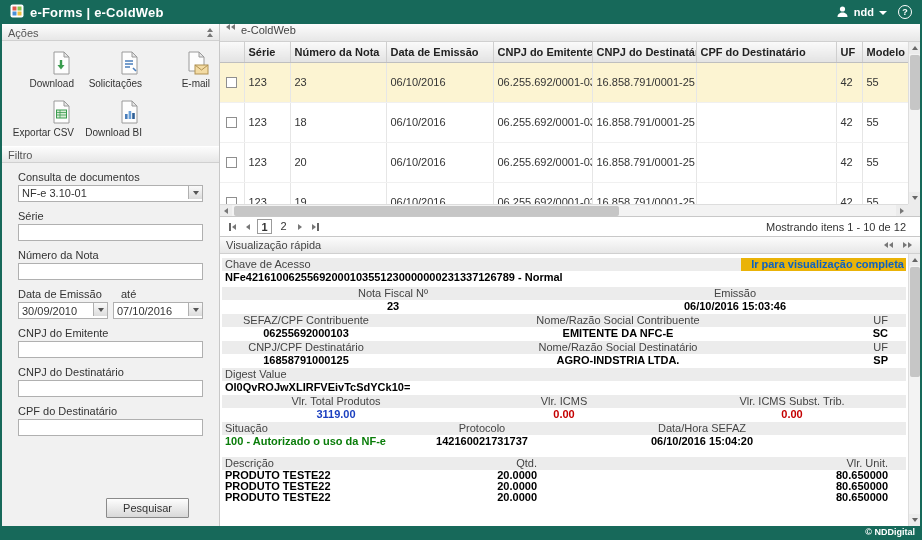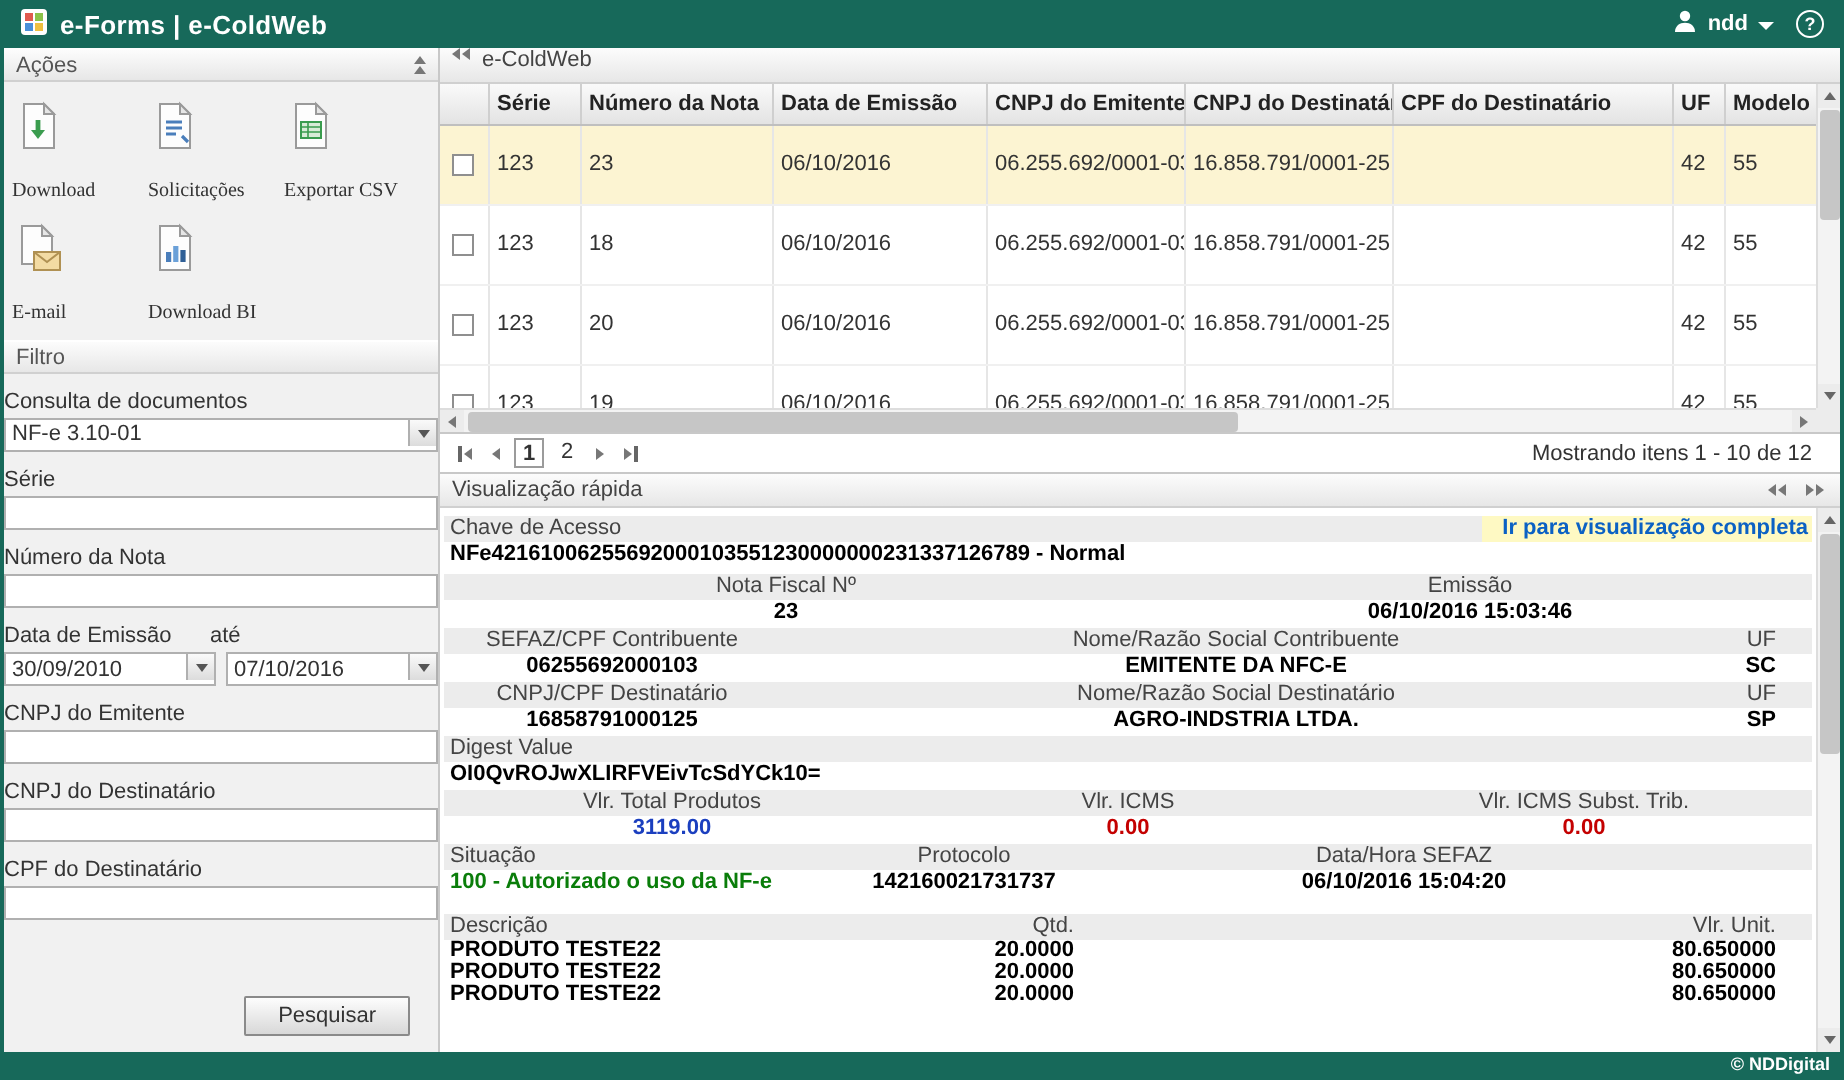--- a/index.html
+++ b/index.html
@@ -17,24 +17,24 @@
   
   .content { display:flex; height:502px; }
 
   
   .sidebar { width:218px; background:#f1f1f1; border-right:1px solid #c8c8c8; display:flex; flex-direction:column; }
   .panel-header { height:17px; padding:0 6px; background:linear-gradient(#fcfcfc,#e7e7e7); border-top:1px solid #fff; border-bottom:1px solid #d0d0d0; color:#555; display:flex; justify-content:space-between; align-items:center; flex:0 0 auto; }
   .chev-up-pair { display:flex; flex-direction:column; gap:1px; cursor:pointer; }
   .tu { width:0;height:0;border:3px solid transparent;border-bottom:4px solid #777;border-top:none; }
 
   .actions { display:flex; flex-wrap:wrap; padding:5px 2px 2px 4px; }
-  .action-btn { width:68px; display:flex; flex-direction:column; align-items:flex-start; gap:14px; font-size:10px; color:#333; padding:4px 0 6px; cursor:pointer; text-align:center;font-family:Liberation Serif, serif; }
+  .action-btn { width:68px; display:flex; flex-direction:column; align-items:flex-end; gap:2px; font-size:10px; color:#333; padding:4px 0 6px; cursor:pointer; text-align:center; }
   .action-btn svg { display:block; }
 
-  .filter { padding:0 0; flex:1; display:flex; flex-direction:column; }
+  .filter { padding:0 16px; flex:1; display:flex; flex-direction:column; }
   .f-label { margin:8px 0 2px; color:#333; }
   .txt { width:100%; height:17px; border:1px solid #b0b0b0; padding:0 3px; font:11px "Liberation Sans","DejaVu Sans",sans-serif; background:#fff; color:#333; }
   .combo { position:relative; }
   .combo-display { width:100%; height:17px; border:1px solid #b0b0b0; background:#fff; padding:1px 16px 0 3px; overflow:hidden; white-space:nowrap; cursor:pointer; }
   .dd-btn { position:absolute; right:1px; top:1px; width:14px; height:13px; background:linear-gradient(#fafafa,#dcdcdc); border-left:1px solid #b0b0b0; display:flex; align-items:center; justify-content:center; cursor:pointer; }
   .tdn { width:0;height:0;border:3px solid transparent;border-top:4px solid #555;border-bottom:none; }
   .date-labels { display:flex; margin:8px 0 2px; }
   .date-labels span:first-child { width:103px; }
   .date-row { display:flex; gap:5px; }
   .datefield { position:relative; flex:1; }
@@ -81,21 +81,21 @@
   .preview-header { height:17px; display:flex; align-items:center; padding:0 8px 0 6px; background:linear-gradient(#fcfcfc,#e7e7e7); border-bottom:1px solid #d0d0d0; color:#444; flex:0 0 auto; }
   .pv-nav { margin-left:auto; display:flex; gap:10px; }
   .preview-body { position:relative; flex:1; padding:3px 14px 0 2px; overflow:hidden; }
   .pv-vscroll { position:absolute; top:0; right:0; bottom:0; width:12px; background:#f3f3f3; border-left:1px solid #ddd; display:flex; flex-direction:column; align-items:center; }
   .sb-thumb-v2 { position:absolute; left:1px; right:1px; top:1px; height:110px; background:#c6c6c6; border-radius:2px; cursor:pointer; }
 
   .pv-band { background:#ececec; color:#444; height:13px; line-height:13px; margin-top:1px; }
   .pv-val  { color:#000; font-weight:bold; height:13px; line-height:13px; }
   .pv-flex { display:flex; align-items:center; margin-top:1px; }
   .pv-flex .pv-band { flex:1; margin-top:0; }
-  .pv-link { color:#0b61c4; font-weight:bold; white-space:nowrap; padding:0 2px 0 10px; cursor:pointer; text-decoration:none; background:#fef9c3; height:13px; line-height:13px; }
+  .pv-link { color:#0b61c4; font-weight:bold; white-space:nowrap; padding:0 2px 0 10px; cursor:pointer; text-decoration:none; background:#eab308; height:13px; line-height:13px; }
   .padL { padding-left:3px; }
   .g2 { display:grid; grid-template-columns:1fr 1fr; text-align:center; }
   .g3a { display:grid; grid-template-columns:168px 1fr 60px; text-align:center; }
   .g3a .right { text-align:right; padding-right:18px; }
   .g3b { display:grid; grid-template-columns:1fr 1fr 1fr; text-align:center; }
   .g3c { display:grid; grid-template-columns:170px 180px 260px 1fr; }
   .g3c .c1 { text-align:left; padding-left:3px; }
   .g3c .c2, .g3c .c3 { text-align:center; }
   .gprod { display:grid; grid-template-columns:200px 115px 1fr; }
   .gprod .c1 { text-align:left; padding-left:3px; }
@@ -170,38 +170,38 @@
                 <path d="M16 2v5h5z" fill="#e6e6e6" stroke="#9a9a9a"></path>
                 <path d="M9 11h8M9 14h8M9 17h5" stroke="#4a7ebb" stroke-width="1.4"></path>
                 <path d="M17 18l3 3" stroke="#4a7ebb" stroke-width="1.6"></path>
               </svg>
           </span>
           <span>Solicitações</span>
         </div>
         <div class="action-btn">
           <span>
             <svg width="26" height="26" viewBox="0 0 26 26">
+                <path d="M5 2h10l5 5v14H5z" fill="#fdfdfd" stroke="#9a9a9a"></path>
+                <path d="M15 2v5h5z" fill="#e6e6e6" stroke="#9a9a9a"></path>
+                <rect x="11" y="15" width="13" height="9" fill="#f3dba3" stroke="#b09153"></rect>
+                <path d="M11 15l6.5 5 6.5-5" fill="none" stroke="#b09153"></path>
+              </svg>
+          </span>
+          <span>E-mail</span>
+        </div>
+        <div class="action-btn">
+          <span>
+            <svg width="26" height="26" viewBox="0 0 26 26">
                 <path d="M6 2h10l5 5v17H6z" fill="#fdfdfd" stroke="#9a9a9a"></path>
                 <path d="M16 2v5h5z" fill="#e6e6e6" stroke="#9a9a9a"></path>
                 <rect x="8.5" y="11" width="10" height="8" fill="#d8ecd6" stroke="#3a9c4e"></rect>
                 <path d="M8.5 13.5h10M8.5 16h10M12 11v8" stroke="#3a9c4e" stroke-width="0.8"></path>
               </svg>
           </span>
           <span>Exportar CSV</span>
-        </div>
-        <div class="action-btn">
-          <span>
-            <svg width="26" height="26" viewBox="0 0 26 26">
-                <path d="M5 2h10l5 5v14H5z" fill="#fdfdfd" stroke="#9a9a9a"></path>
-                <path d="M15 2v5h5z" fill="#e6e6e6" stroke="#9a9a9a"></path>
-                <rect x="11" y="15" width="13" height="9" fill="#f3dba3" stroke="#b09153"></rect>
-                <path d="M11 15l6.5 5 6.5-5" fill="none" stroke="#b09153"></path>
-              </svg>
-          </span>
-          <span>E-mail</span>
         </div>
         <div class="action-btn">
           <span>
             <svg width="26" height="26" viewBox="0 0 26 26">
                 <path d="M6 2h10l5 5v17H6z" fill="#fdfdfd" stroke="#9a9a9a"></path>
                 <path d="M16 2v5h5z" fill="#e6e6e6" stroke="#9a9a9a"></path>
                 <rect x="9" y="15" width="2.6" height="5" fill="#4a7ebb"></rect>
                 <rect x="12.6" y="12" width="2.6" height="8" fill="#6aa0d8"></rect>
                 <rect x="16.2" y="14" width="2.6" height="6" fill="#2f5f96"></rect>
               </svg>

